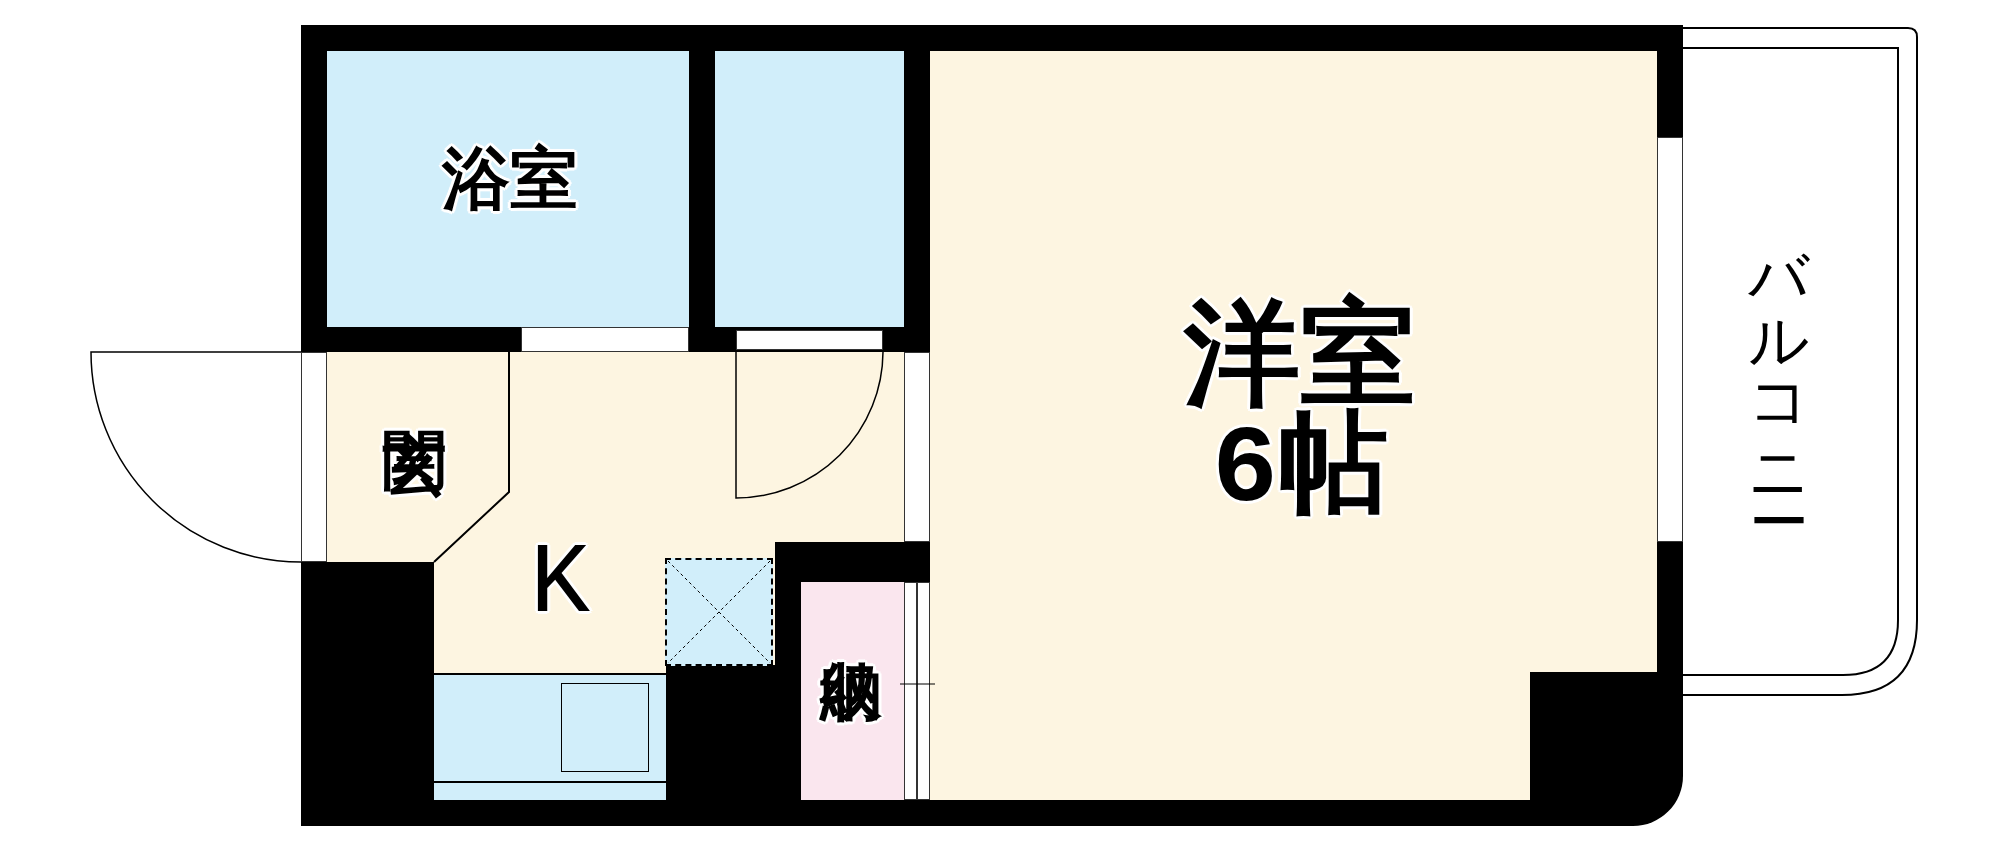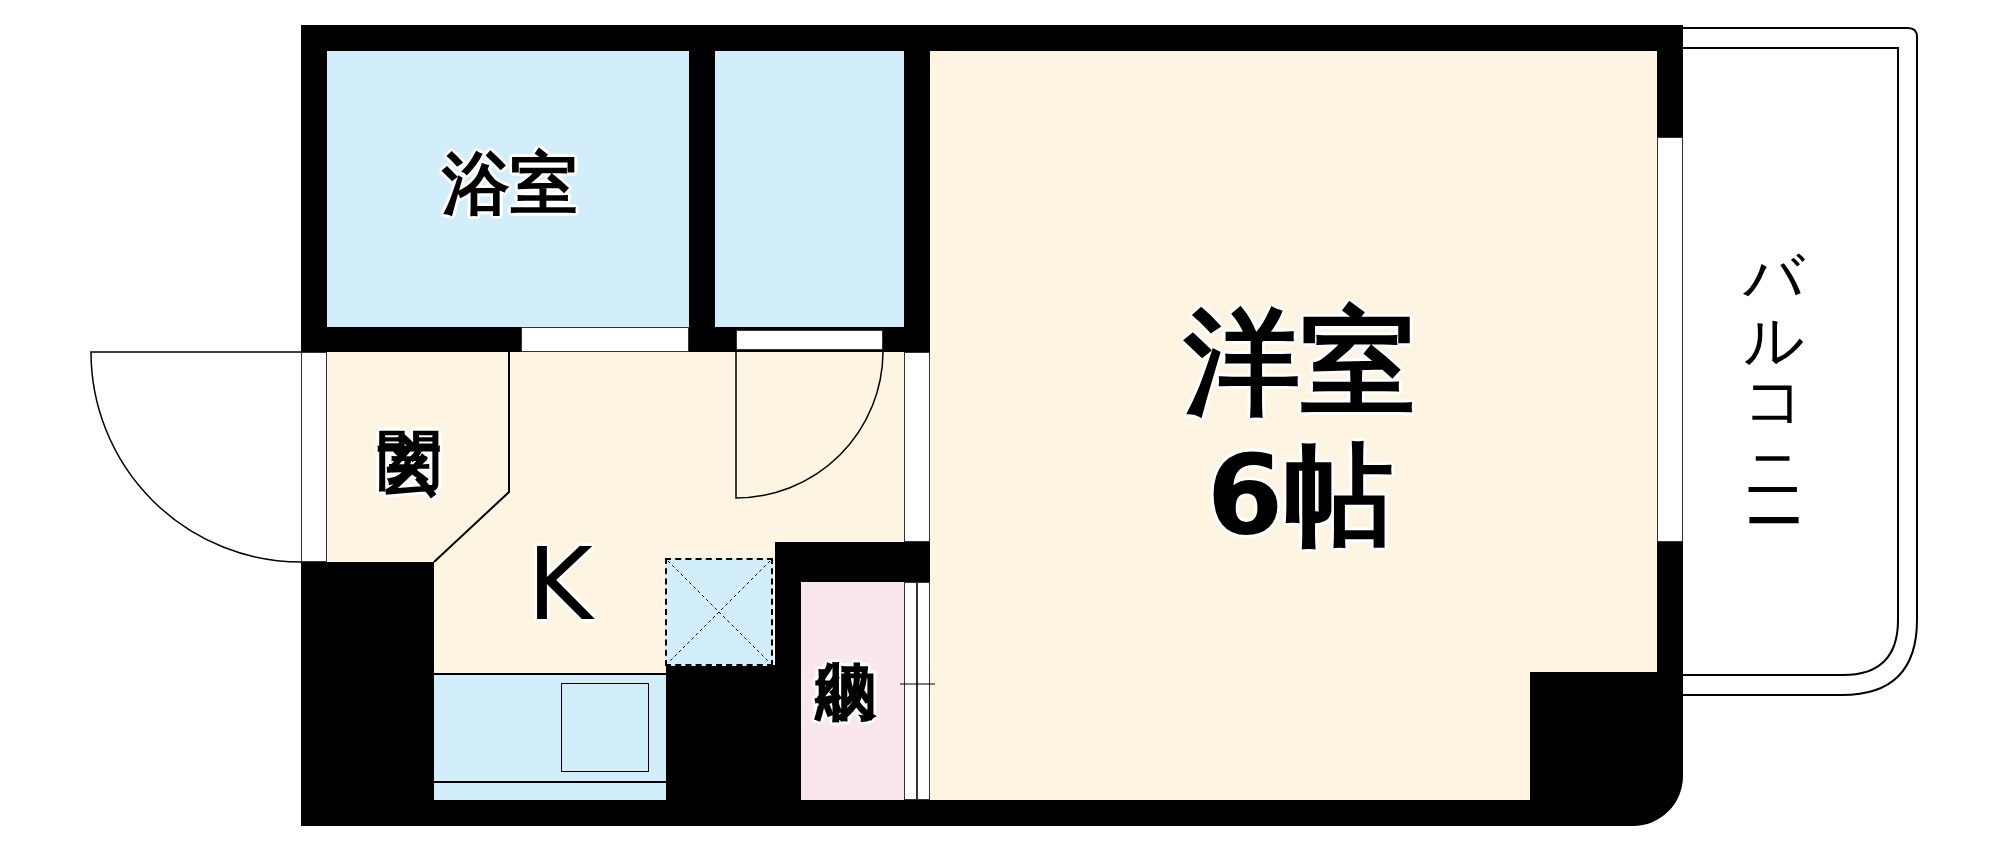--- a/index.html
+++ b/index.html
@@ -1,18 +1,18 @@
 <!DOCTYPE html>
 <html><head>
 <meta charset="utf-8">
 <style>
   html, body { margin: 0; padding: 0; background: #ffffff; }
   body { width: 1999px; height: 853px; position: relative; overflow: hidden;
          font-family: "DejaVu Sans", "Liberation Sans", sans-serif; }
-  .plan { position: absolute; left: 0; top: 0; width: 1999px; height: 630px; }
+  .plan { position: absolute; left: 0; top: 0; width: 1999px; height: 630px; font-family: Liberation Mono, monospace; }
   .abs { position: absolute; box-sizing: border-box; }
   .wall { background: #000; }
   .room-blue { background: #d1eefa; }
   .room-beige { background: #fdf5e1; }
   .room-pink { background: #fae6ee; }
   .opening { background: #fff; border: 1.5px solid #333; }
   .label {
     position: absolute; color: #000; font-weight: bold;
     text-shadow: 0 0 4px #fff, 2px 2px 0 #fff, -2px -2px 0 #fff, 2px -2px 0 #fff, -2px 2px 0 #fff,
                  3px 0 0 #fff, -3px 0 0 #fff, 0 3px 0 #fff, 0 -3px 0 #fff;
@@ -84,15 +84,15 @@
 
     <path d="M1683 28 L1908 28 Q1917 28 1917 37 L1917 620 Q1917 695 1842 695 L1683 695" fill="none" stroke="#000" stroke-width="2"></path>
     <path d="M1683 48 L1898 48 L1898 620 Q1898 675 1843 675 L1683 675" fill="none" stroke="#000" stroke-width="2"></path>
   </svg>
 
   <div class="label" style="left:425px;top:150px;width:170px;font-size:68px;">浴室</div>
   <div class="label vertical" style="left:378px;top:378px;font-size:64px;">玄関</div>
   <div class="label" style="left:510px;top:535px;width:100px;font-size:100px;font-weight:normal;">K</div>
   <div class="label vertical" style="left:815px;top:610px;font-size:62px;">収納</div>
   <div class="label" style="left:1150px;top:304px;width:300px;font-size:116px;">洋室</div>
-  <div class="label" style="left:1170px;top:440px;width:260px;font-size:110px;">6帖</div>
+  <div class="label" style="left:1170px;top:416px;width:260px;font-size:110px;">6帖</div>
   <div class="label vertical" style="left:1745px;top:210px;font-size:60px;font-weight:normal;text-shadow:none;">バルコニー</div>
 </div>
 
 </body></html>

